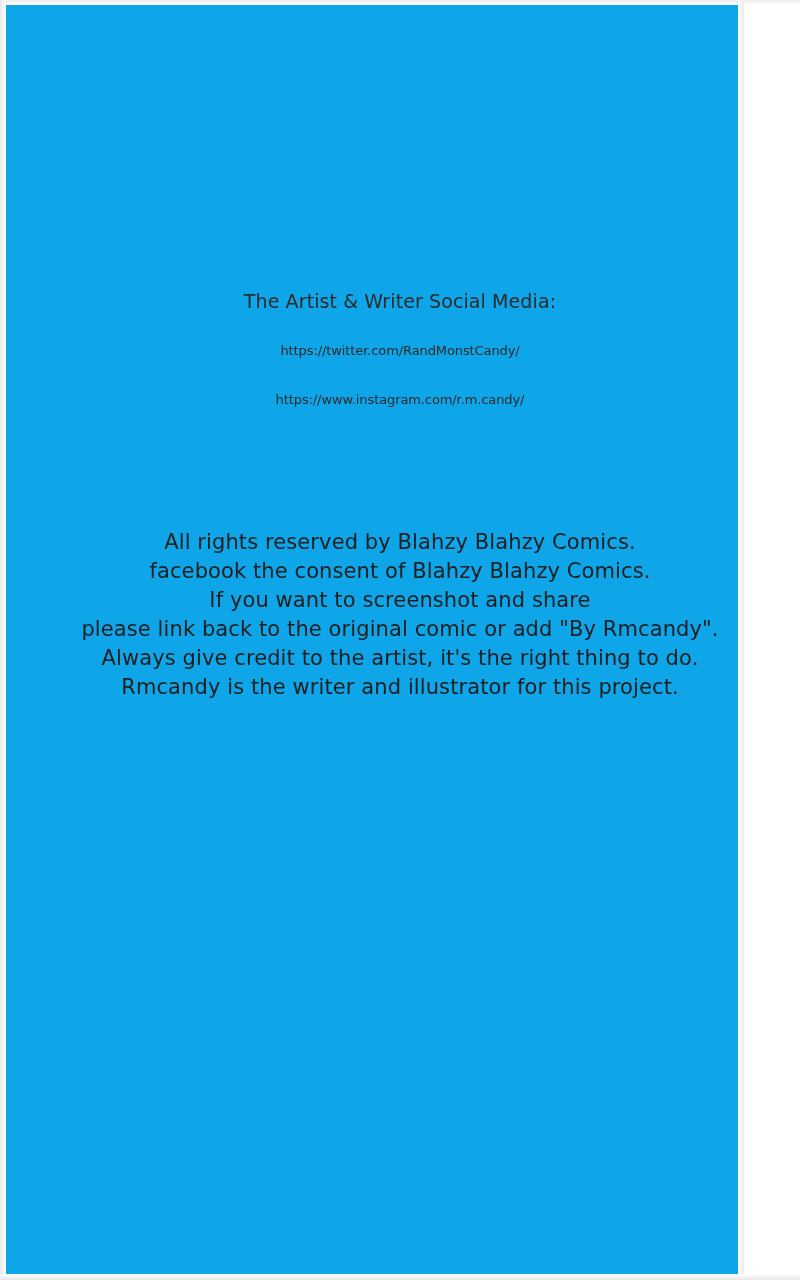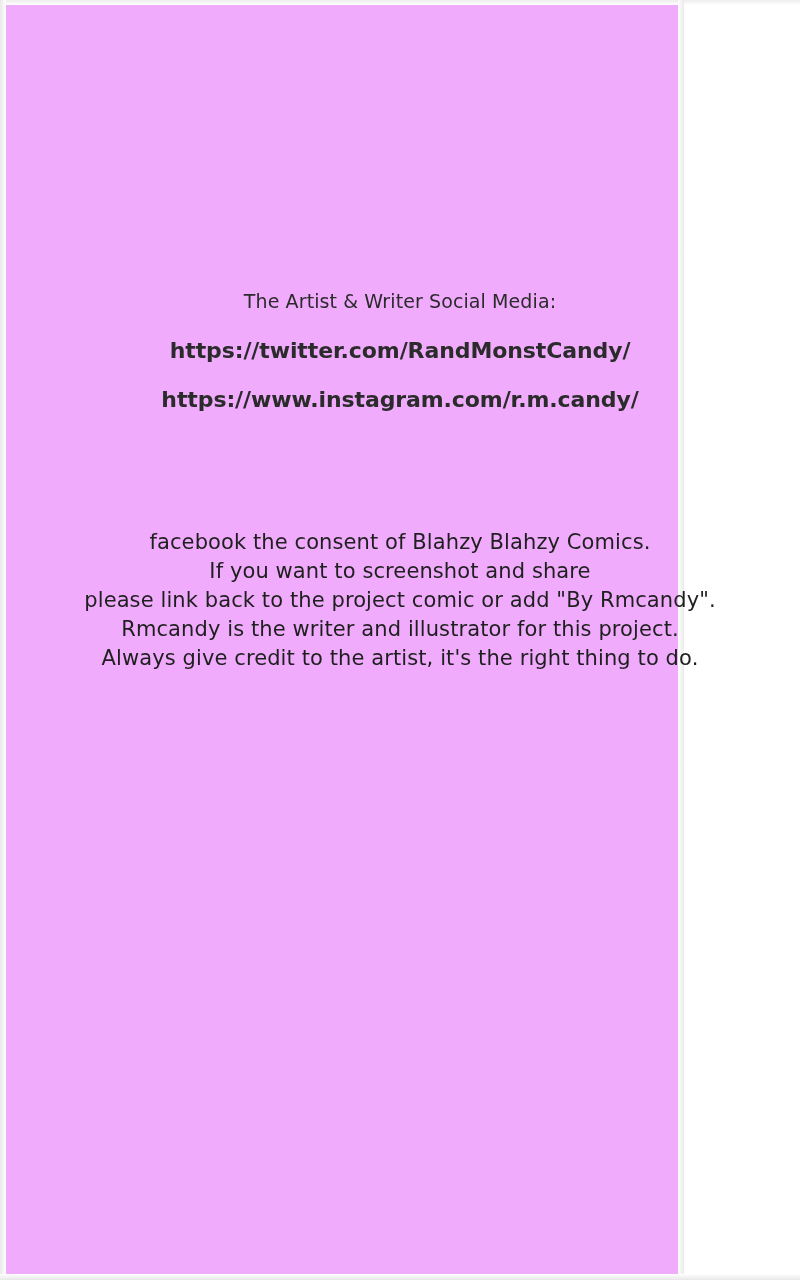--- a/index.html
+++ b/index.html
@@ -13,23 +13,23 @@
     position: relative;
     font-family: "DejaVu Sans", sans-serif;
     color: #1c1c1c;
     overflow: hidden;
   }
 
   .page {
     position: absolute;
     left: 0;
     top: 0;
-    width: 684px;
+    width: 744px;
     height: 1280px;
-    background: #f0abfc;
+    background: #0ea5e9;
     box-sizing: border-box;
   }
 
   
   .edge-left {
     position: absolute;
     left: 0; top: 0;
     width: 6px; height: 1280px;
     background: linear-gradient(to right, #e9e9e9, #ffffff);
   }
@@ -60,28 +60,27 @@
     text-align: center;
   }
   .social-heading {
     font-size: 19px;
     line-height: 26px;
     letter-spacing: 0.1px;
     color: #2b2b2b;
     margin-bottom: 24px;
   }
   .social-link {
-    font-size: 22px;
+    font-size: 13px;
     line-height: 26px;
     letter-spacing: -0.1px;
     color: #2b2b2b;
     margin-bottom: 23px;
     text-decoration: none;
     display: block;
-    font-weight: bold;
   }
   .social-link:last-child {
     margin-bottom: 0;
   }
 
   .rights-block {
     position: absolute;
     left: 0;
     top: 528px;
     width: 800px;
@@ -108,20 +107,21 @@
   <div class="social-block">
     <div class="social-heading">The Artist &amp; Writer Social Media:</div>
 
     <a class="social-link">https://twitter.com/RandMonstCandy/</a>
 
 
     <a class="social-link">https://www.instagram.com/r.m.candy/</a>
   </div>
 
   <div class="rights-block">
+    <div class="rights-line">All rights reserved by Blahzy Blahzy Comics.</div>
     <div class="rights-line">facebook the consent of Blahzy Blahzy Comics.</div>
     <div class="rights-line">If you want to screenshot and share</div>
-    <div class="rights-line">please link back to the project comic or add "By Rmcandy".</div>
+    <div class="rights-line">please link back to the original comic or add "By Rmcandy".</div>
+    <div class="rights-line">Always give credit to the artist, it's the right thing to do.</div>
     <div class="rights-line">Rmcandy is the writer and illustrator for this project.</div>
-    <div class="rights-line">Always give credit to the artist, it's the right thing to do.</div>
   </div>
 
 </div>
 
 </body></html>

